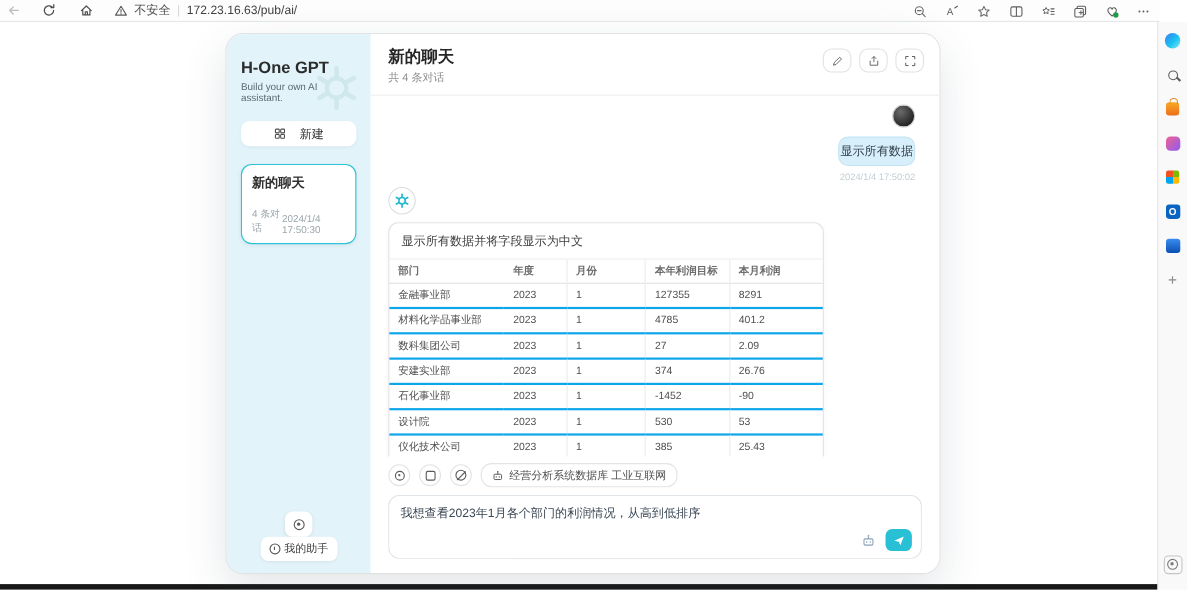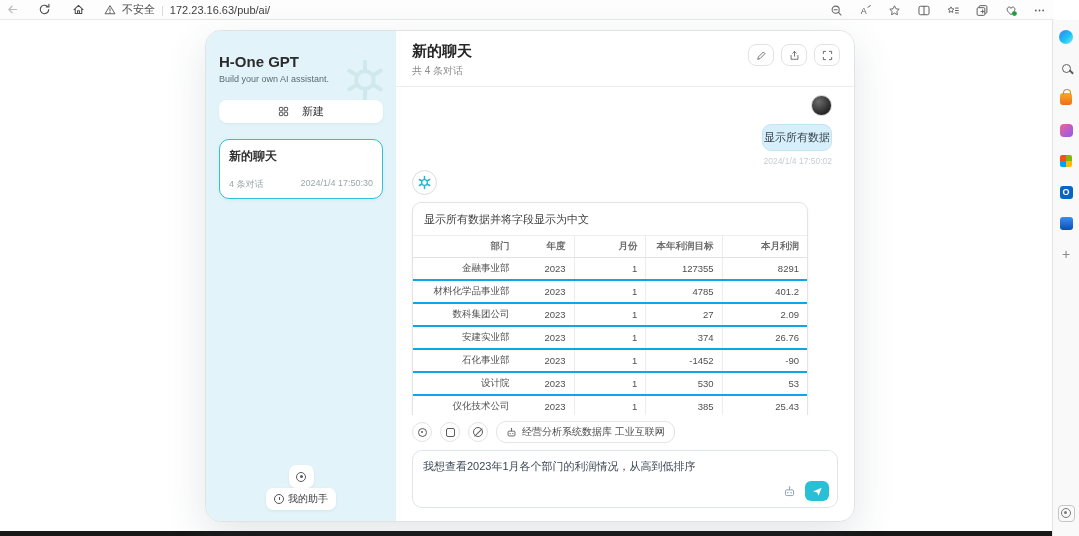--- a/index.html
+++ b/index.html
@@ -44,31 +44,31 @@
 
   
   .task-sliver { position:absolute; left:0; bottom:0; width:1052px; height:5px; background:#181818; }
 
   
   .app { position:absolute; left:205px; top:30px; width:650px; height:492px;
     border:1px solid #e2e2e2; border-radius:16px; display:flex;
     box-shadow:0 14px 40px rgba(60,80,90,.14); background:#fff; overflow:hidden; }
 
   
-  .side { width:190px; background:#e2f4fa; position:relative; padding:22px 13px; flex:none; }
+  .side { width:131px; background:#e2f4fa; position:relative; padding:22px 13px; flex:none; }
   .side-title { font-size:15px; font-weight:bold; color:#2b2b2b; }
   .side-sub { font-size:9px; color:#5e6b71; margin-top:4px; }
   .watermark { position:absolute; right:8px; top:26px; opacity:.55; }
   .new-btn { margin-top:16px; height:23px; background:#fff; border-radius:8px; display:flex;
     align-items:center; justify-content:center; gap:13px; font-size:11px; color:#333;
     box-shadow:0 1px 3px rgba(0,0,0,.06); cursor:pointer; }
   .chat-card { margin-top:16px; background:#fff; border:1.5px solid #2ec1d7; border-radius:10px;
     padding:8px 9px 7px; cursor:pointer; box-shadow:0 1px 4px rgba(0,0,0,.05); }
   .chat-card-title { font-size:12px; font-weight:bold; color:#303030; }
-  .chat-card-meta { margin-top:13px; display:flex; justify-content:space-between; font-size:9px; color:#9aa6ab; }
+  .chat-card-meta { margin-top:13px; display:flex; justify-content:space-between; font-size:9px; color:#9aa6ab;align-items:flex-end; }
   .side-bottom { position:absolute; left:13px; right:13px; bottom:11px; display:flex;
     justify-content:space-between; align-items:center;flex-direction:column; }
   .side-gear-btn { width:25px; height:23px; background:#fff; border-radius:7px; display:flex;
     align-items:center; justify-content:center; box-shadow:0 1px 3px rgba(0,0,0,.07); cursor:pointer; }
   .side-gear-btn .gear { width:10px; height:10px; }
   .assist-btn { background:#fff; border-radius:7px; padding:4px 8px; display:flex; align-items:center;
     gap:4px; font-size:10px; color:#3a3a3a; box-shadow:0 1px 3px rgba(0,0,0,.07); cursor:pointer; }
   .clockface { width:10px; height:10px; border:1.3px solid #555; border-radius:50%; position:relative; }
   .clockface::after { content:''; position:absolute; left:3.6px; top:1.6px; width:1.3px; height:3.4px; background:#555; }
 
@@ -89,21 +89,21 @@
     padding:5px 1px; font-size:11px; color:#33414a; }
   .msg-time { margin-top:5px; font-size:8.5px; color:#c3ced3; }
 
   .bot-block { margin-top:4px; }
   .bot-avatar { width:25px; height:25px; border-radius:50%; border:1px solid #dcdcdc; background:#fff;
     display:flex; align-items:center; justify-content:center; }
   .bot-card { margin-top:7px; width:396px; border:1px solid #e3e3e3; border-radius:9px;
     padding:9px 0 7px; background:#fff; box-shadow:0 1px 4px rgba(0,0,0,.04); }
   .bot-intro { font-size:11px; color:#3e3e3e; padding:0 11px; }
   table.result { width:100%; border-collapse:collapse; table-layout:fixed; margin-top:8px; }
-  table.result th, table.result td { font-size:9.5px; text-align:right; padding:4px 8px;
+  table.result th, table.result td { font-size:9.5px; text-align:left; padding:4px 8px;
     overflow:hidden; white-space:nowrap; }
   table.result th { color:#6b6b6b; font-weight:bold; border-bottom:1px solid #e2e2e2; border-top:1px solid #eee; }
   table.result td { color:#4f4f4f; border-bottom:2px solid #0ea5e9; }
   table.result th:nth-child(n+3), table.result td:nth-child(n+3) { border-left:1px solid #ececec; }
   table.result col.c1{width:96px} table.result col.c2{width:52px} table.result col.c3{width:66px}
   table.result col.c4{width:70px} table.result col.c5{width:78px}
 
   .actions-row { flex:none; display:flex; align-items:center; gap:8px; padding:6px 16px 7px; }
   .act-circle { width:20px; height:20px; border:1px solid #e4e4e4; border-radius:50%; background:#fff;
     display:flex; align-items:center; justify-content:center; cursor:pointer; }

